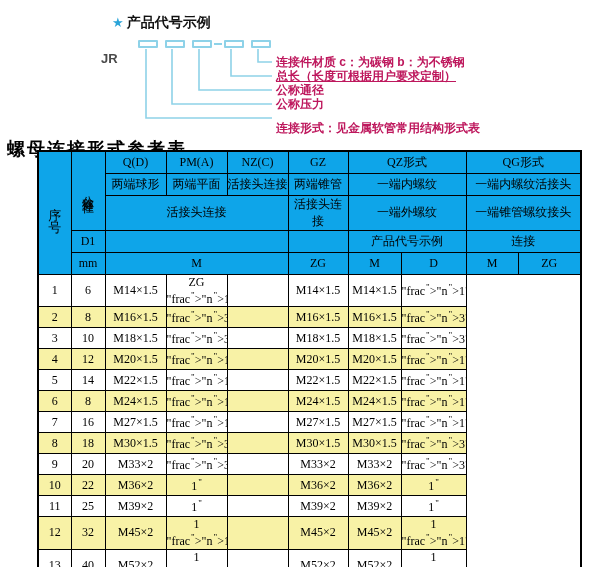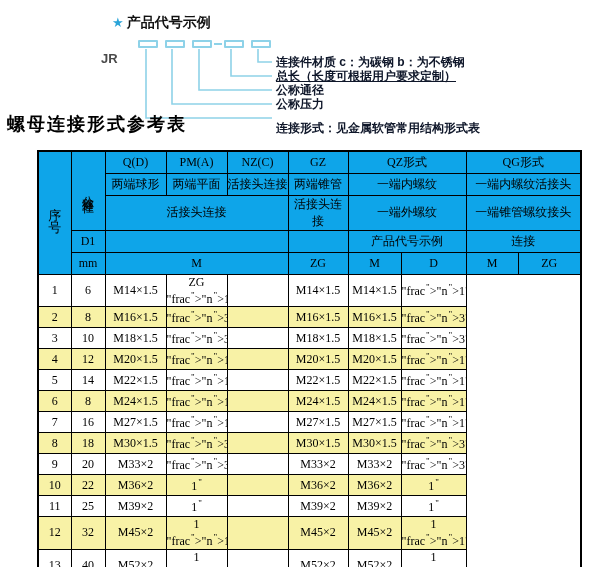--- a/index.html
+++ b/index.html
@@ -24,27 +24,27 @@
   .code-box {
     position:absolute; top:40px; width:20px; height:8px;
     border:2px solid #8ed2e8; border-radius:1px; background:#fff;
   }
   .code-dash {
     position:absolute; top:43px; width:8px; height:2px; background:#8ed2e8;
   }
   .connectors { position:absolute; left:0; top:0; width:600px; height:130px; }
   .dlabel {
     position:absolute; left:276px; height:14px;
-    font:bold 12px/14px "Liberation Sans","DejaVu Sans",sans-serif; color:#0f172a;
+    font:bold 12px/14px "Liberation Sans","DejaVu Sans",sans-serif; color:#be185d;
     white-space:nowrap;
   }
 
   
   .table-title {
-    position:absolute; left:7px; top:114px;
+    position:absolute; left:7px; top:139px;
     font:bold 18px/20px "Liberation Serif","DejaVu Serif",serif;
     letter-spacing:2px; color:#000;
   }
 
   
   table.ref {
     position:absolute; left:37px; top:150px; width:543px;
     border-collapse:collapse; table-layout:fixed;
     border:2px solid #000;
   }

